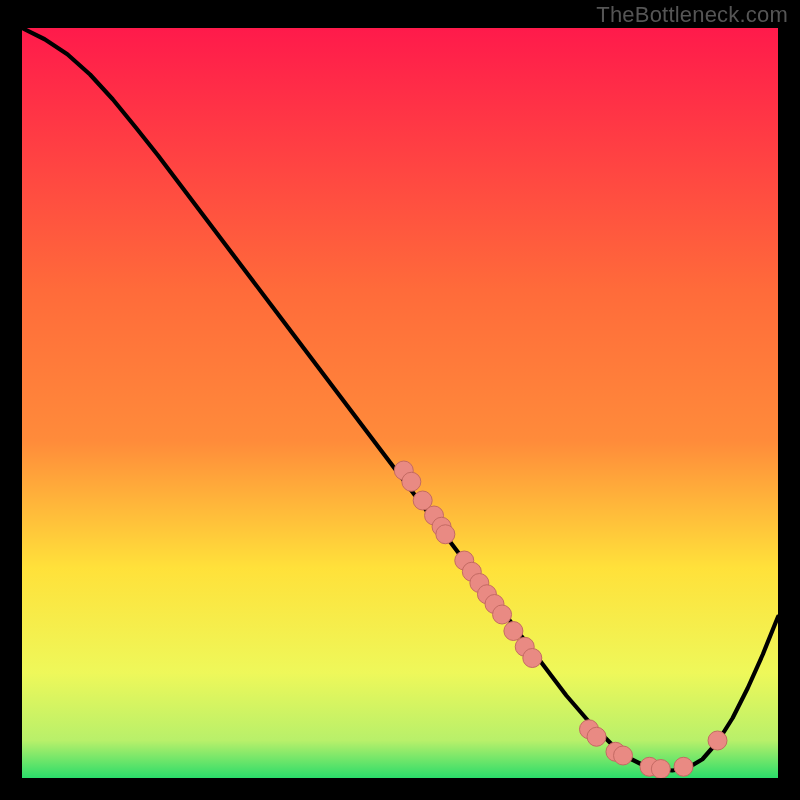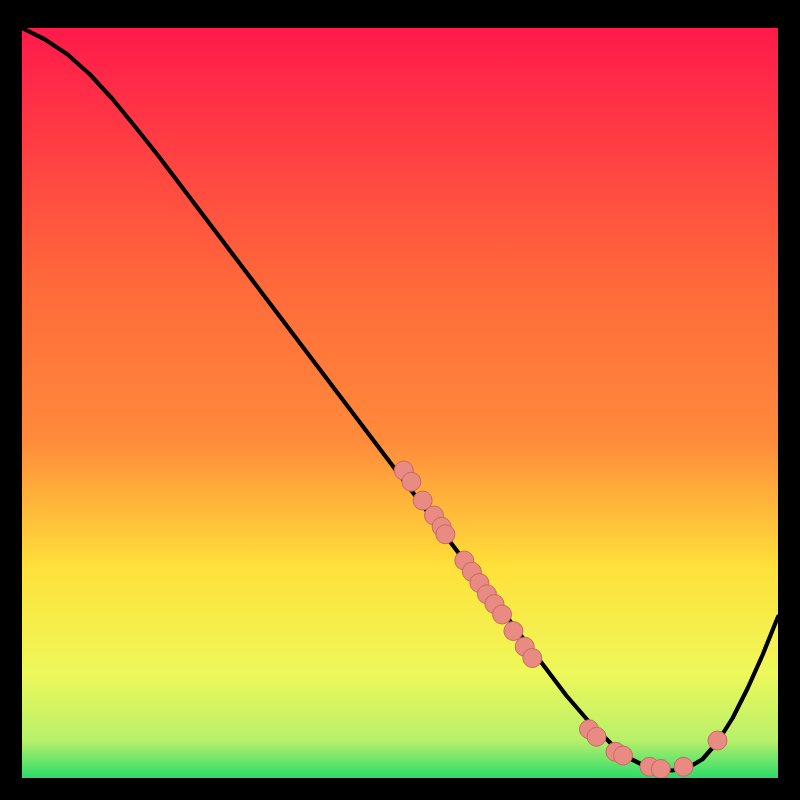--- a/index.html
+++ b/index.html
@@ -33,20 +33,21 @@
     top: 28px;
     width: 756px;
     height: 750px;
   }
   svg { display: block; }
 </style>
 </head>
 <body>
 
 <div class="frame">
+  <div class="watermark">TheBottleneck.com</div>
   <div class="plot">
     <svg id="svg" width="756" height="750" viewBox="0 0 756 750">
         <defs>
           <linearGradient id="bg" x1="0" y1="0" x2="0" y2="1">
             <stop offset="0" stop-color="#ff1a4b"></stop>
             <stop offset="0.35" stop-color="#ff6b3a"></stop>
             <stop offset="0.55" stop-color="#ff8b3a"></stop>
             <stop offset="0.72" stop-color="#ffe13a"></stop>
             <stop offset="0.86" stop-color="#eef85a"></stop>
             <stop offset="0.95" stop-color="#b8f06a"></stop>

